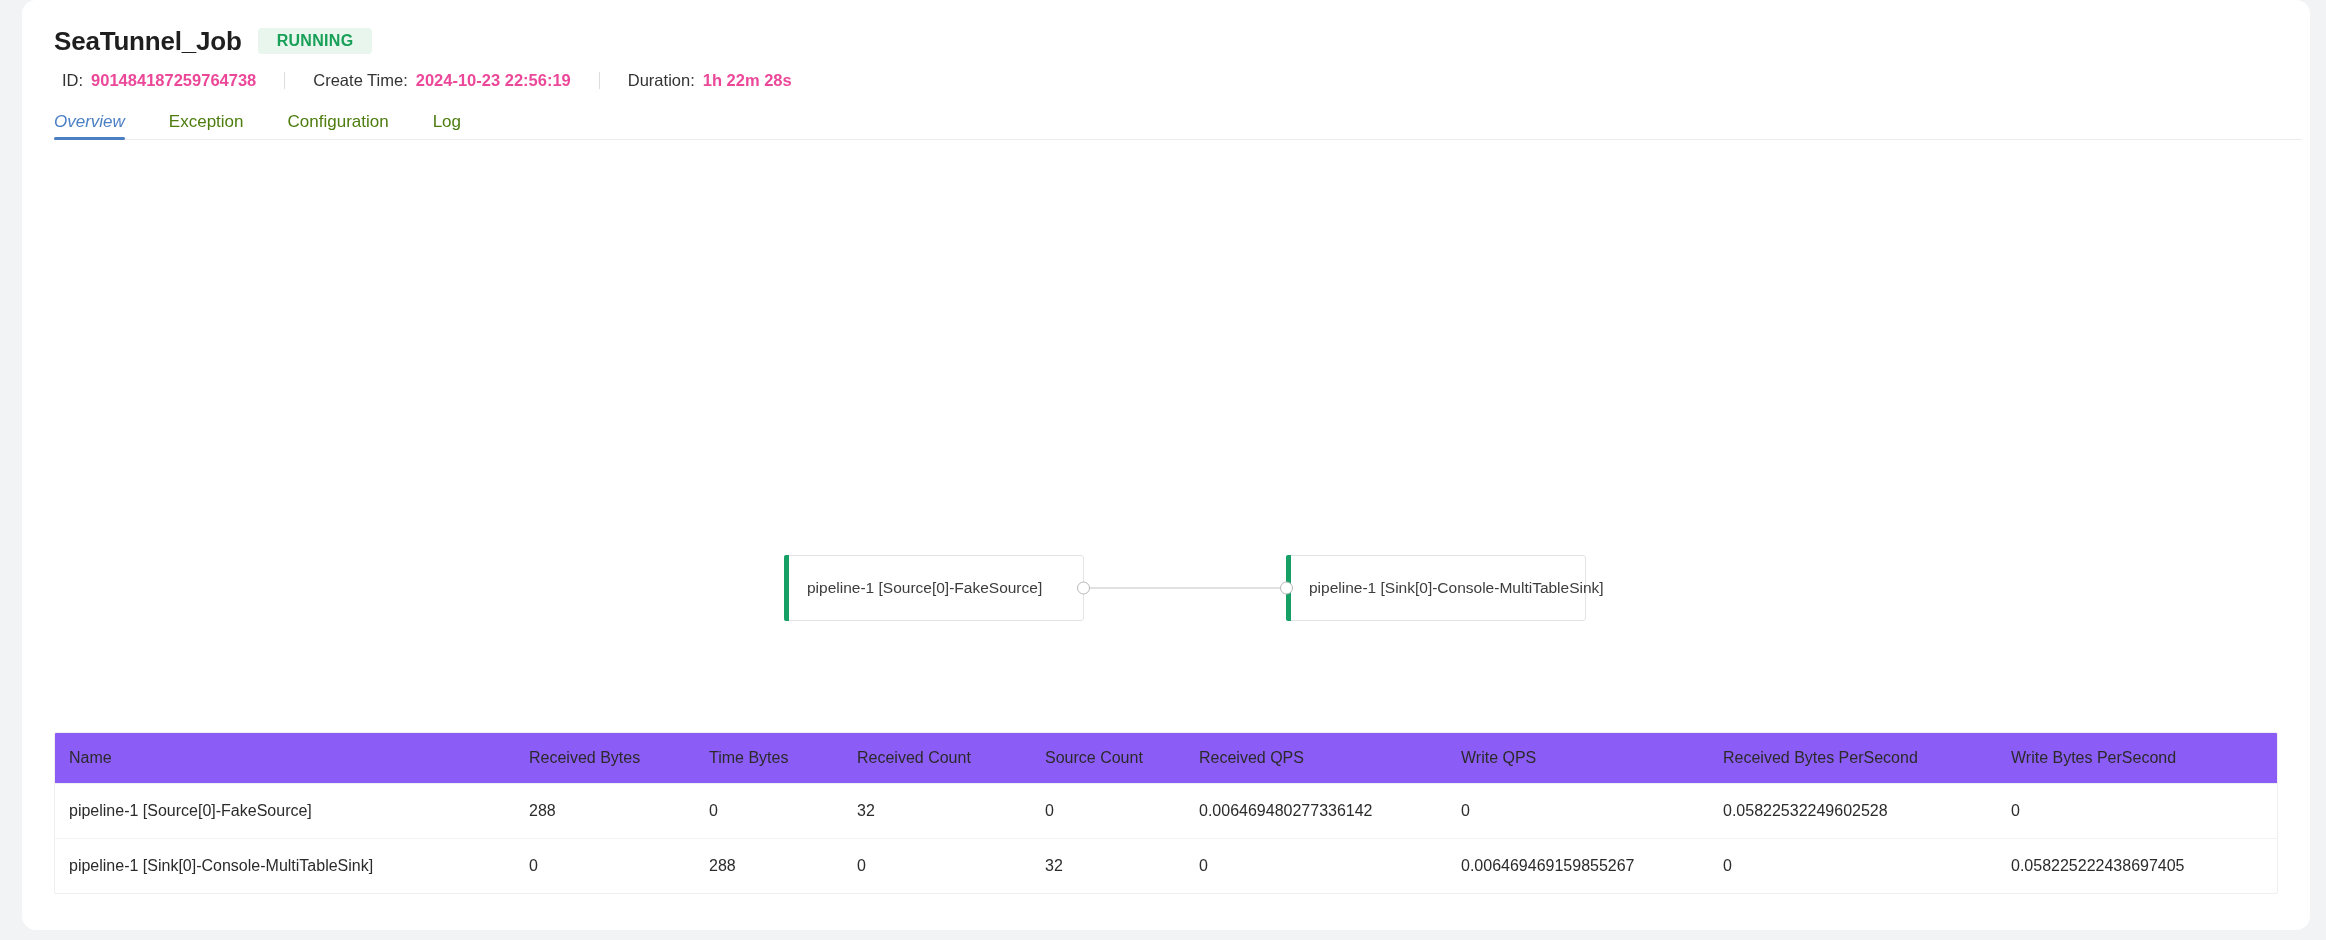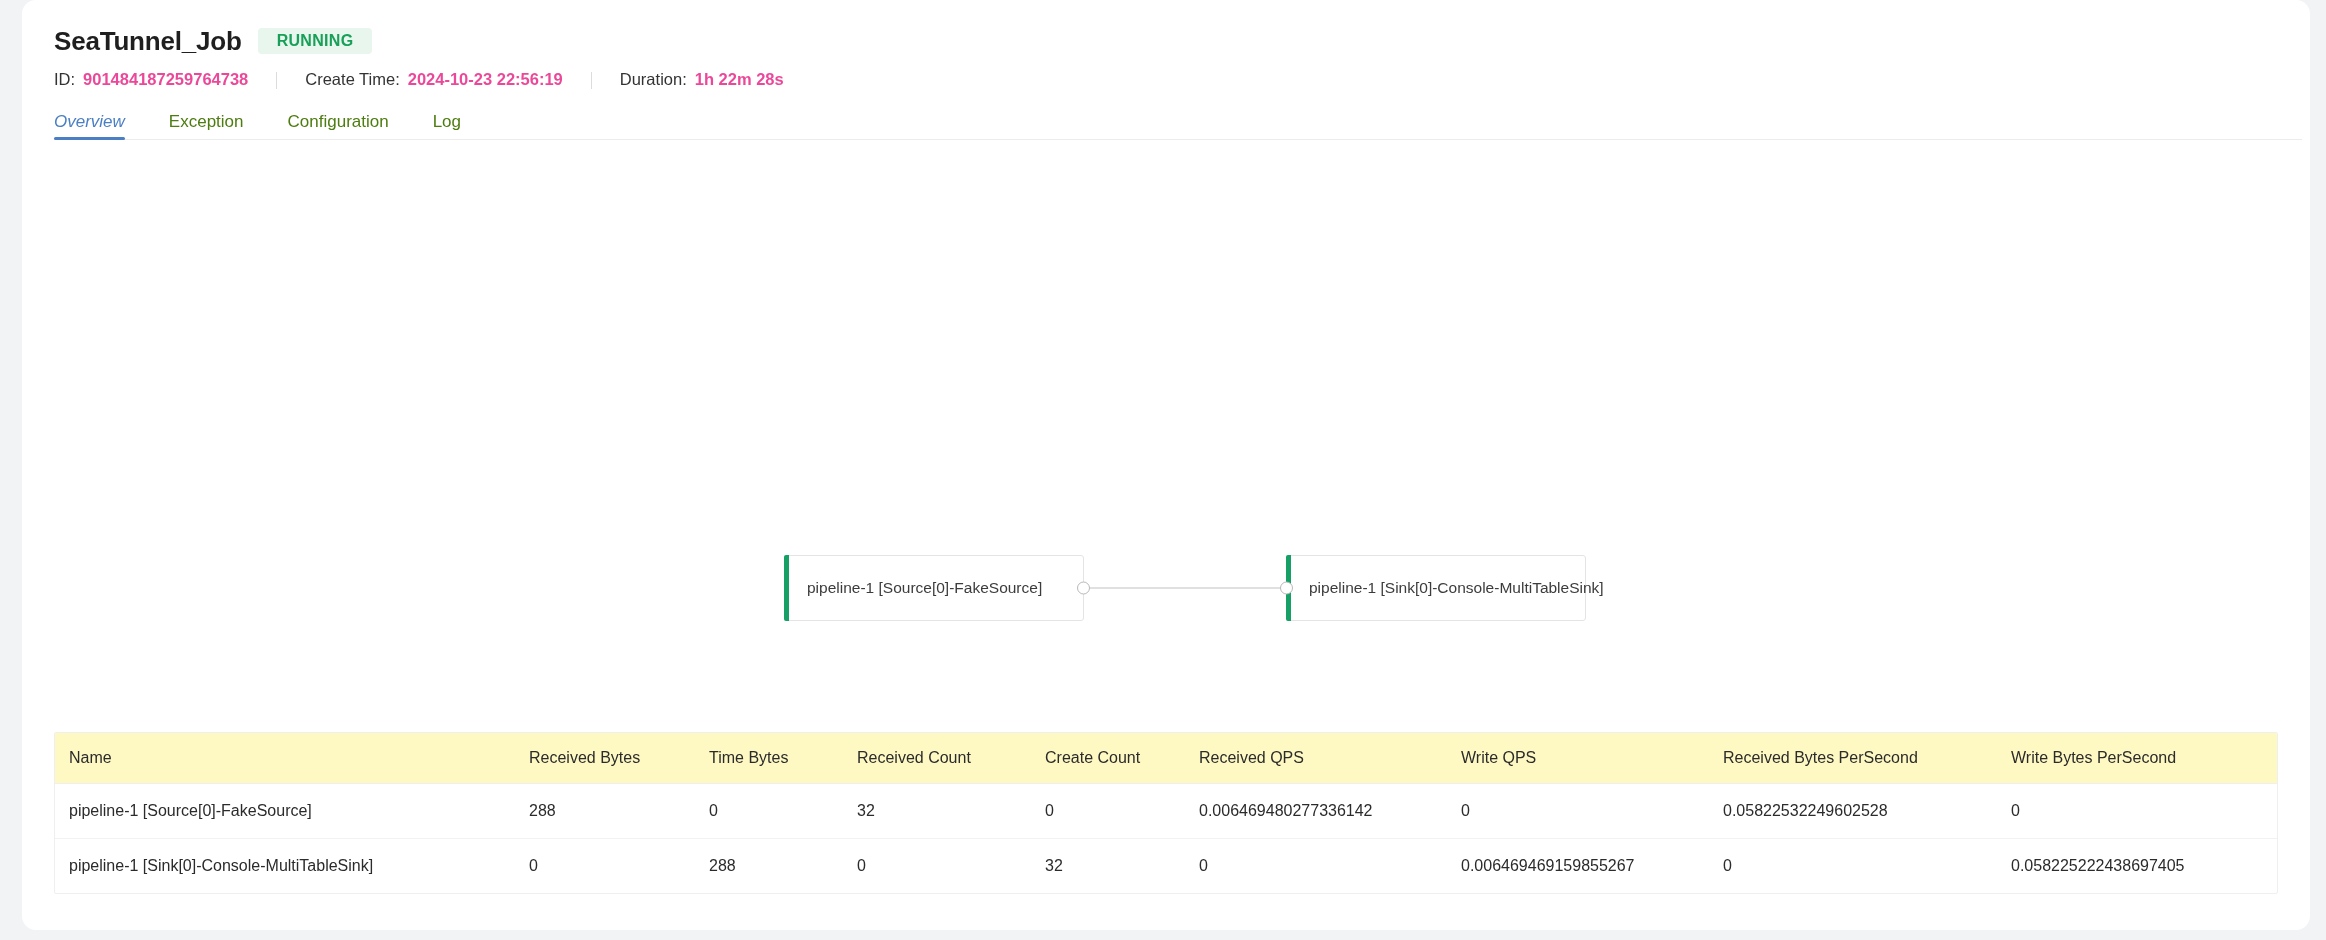--- a/index.html
+++ b/index.html
@@ -51,24 +51,26 @@
     background: #e8f6ee;
     color: #18a058;
     font-size: 16px;
     font-weight: 700;
     letter-spacing: 0.3px;
     line-height: 1;
   }
 
   .meta-row {
     display: flex;
+    align-items: center;
     margin-top: 16px;
     height: 20px;
     font-size: 16.5px;
     color: #303030;
+    margin-left: 8px;
   }
   .meta-item { display: flex; align-items: baseline; gap: 8px; white-space: nowrap; }
   .meta-label { color: #333; font-weight: 400; }
   .meta-value { color: #ec4899; font-weight: 700; }
   .meta-sep {
     display: inline-block;
     width: 1px;
     height: 17px;
     background: #dcdcdc;
     margin: 0 28px;
@@ -181,21 +183,21 @@
     border: 1px solid #efefef;
     border-radius: 2px;
     overflow: hidden;
   }
   table.metrics {
     width: 100%;
     border-collapse: collapse;
     table-layout: fixed;
   }
   table.metrics th {
-    background: #fef9c3;
+    background: #8b5cf6;
     text-align: left;
     font-size: 16px;
     font-weight: 400;
     color: #2b2b2b;
     padding: 16px 0 16px 14px;
     border-bottom: 1px solid #efefef;
     white-space: nowrap;
   }
   table.metrics td {
     font-size: 16px;
@@ -273,21 +275,21 @@
   </div>
 
   <div class="table-wrap">
     <table class="metrics">
       <thead>
         <tr>
           <th class="col-name">Name</th>
           <th class="col-rb">Received Bytes</th>
           <th class="col-wb">Time Bytes</th>
           <th class="col-rc">Received Count</th>
-          <th class="col-wc">Create Count</th>
+          <th class="col-wc">Source Count</th>
           <th class="col-rqps">Received QPS</th>
           <th class="col-wqps">Write QPS</th>
           <th class="col-rbps">Received Bytes PerSecond</th>
           <th class="col-wbps">Write Bytes PerSecond</th>
         </tr>
       </thead>
       <tbody>
         <tr>
           <td>pipeline-1 [Source[0]-FakeSource]</td>
           <td>288</td>

